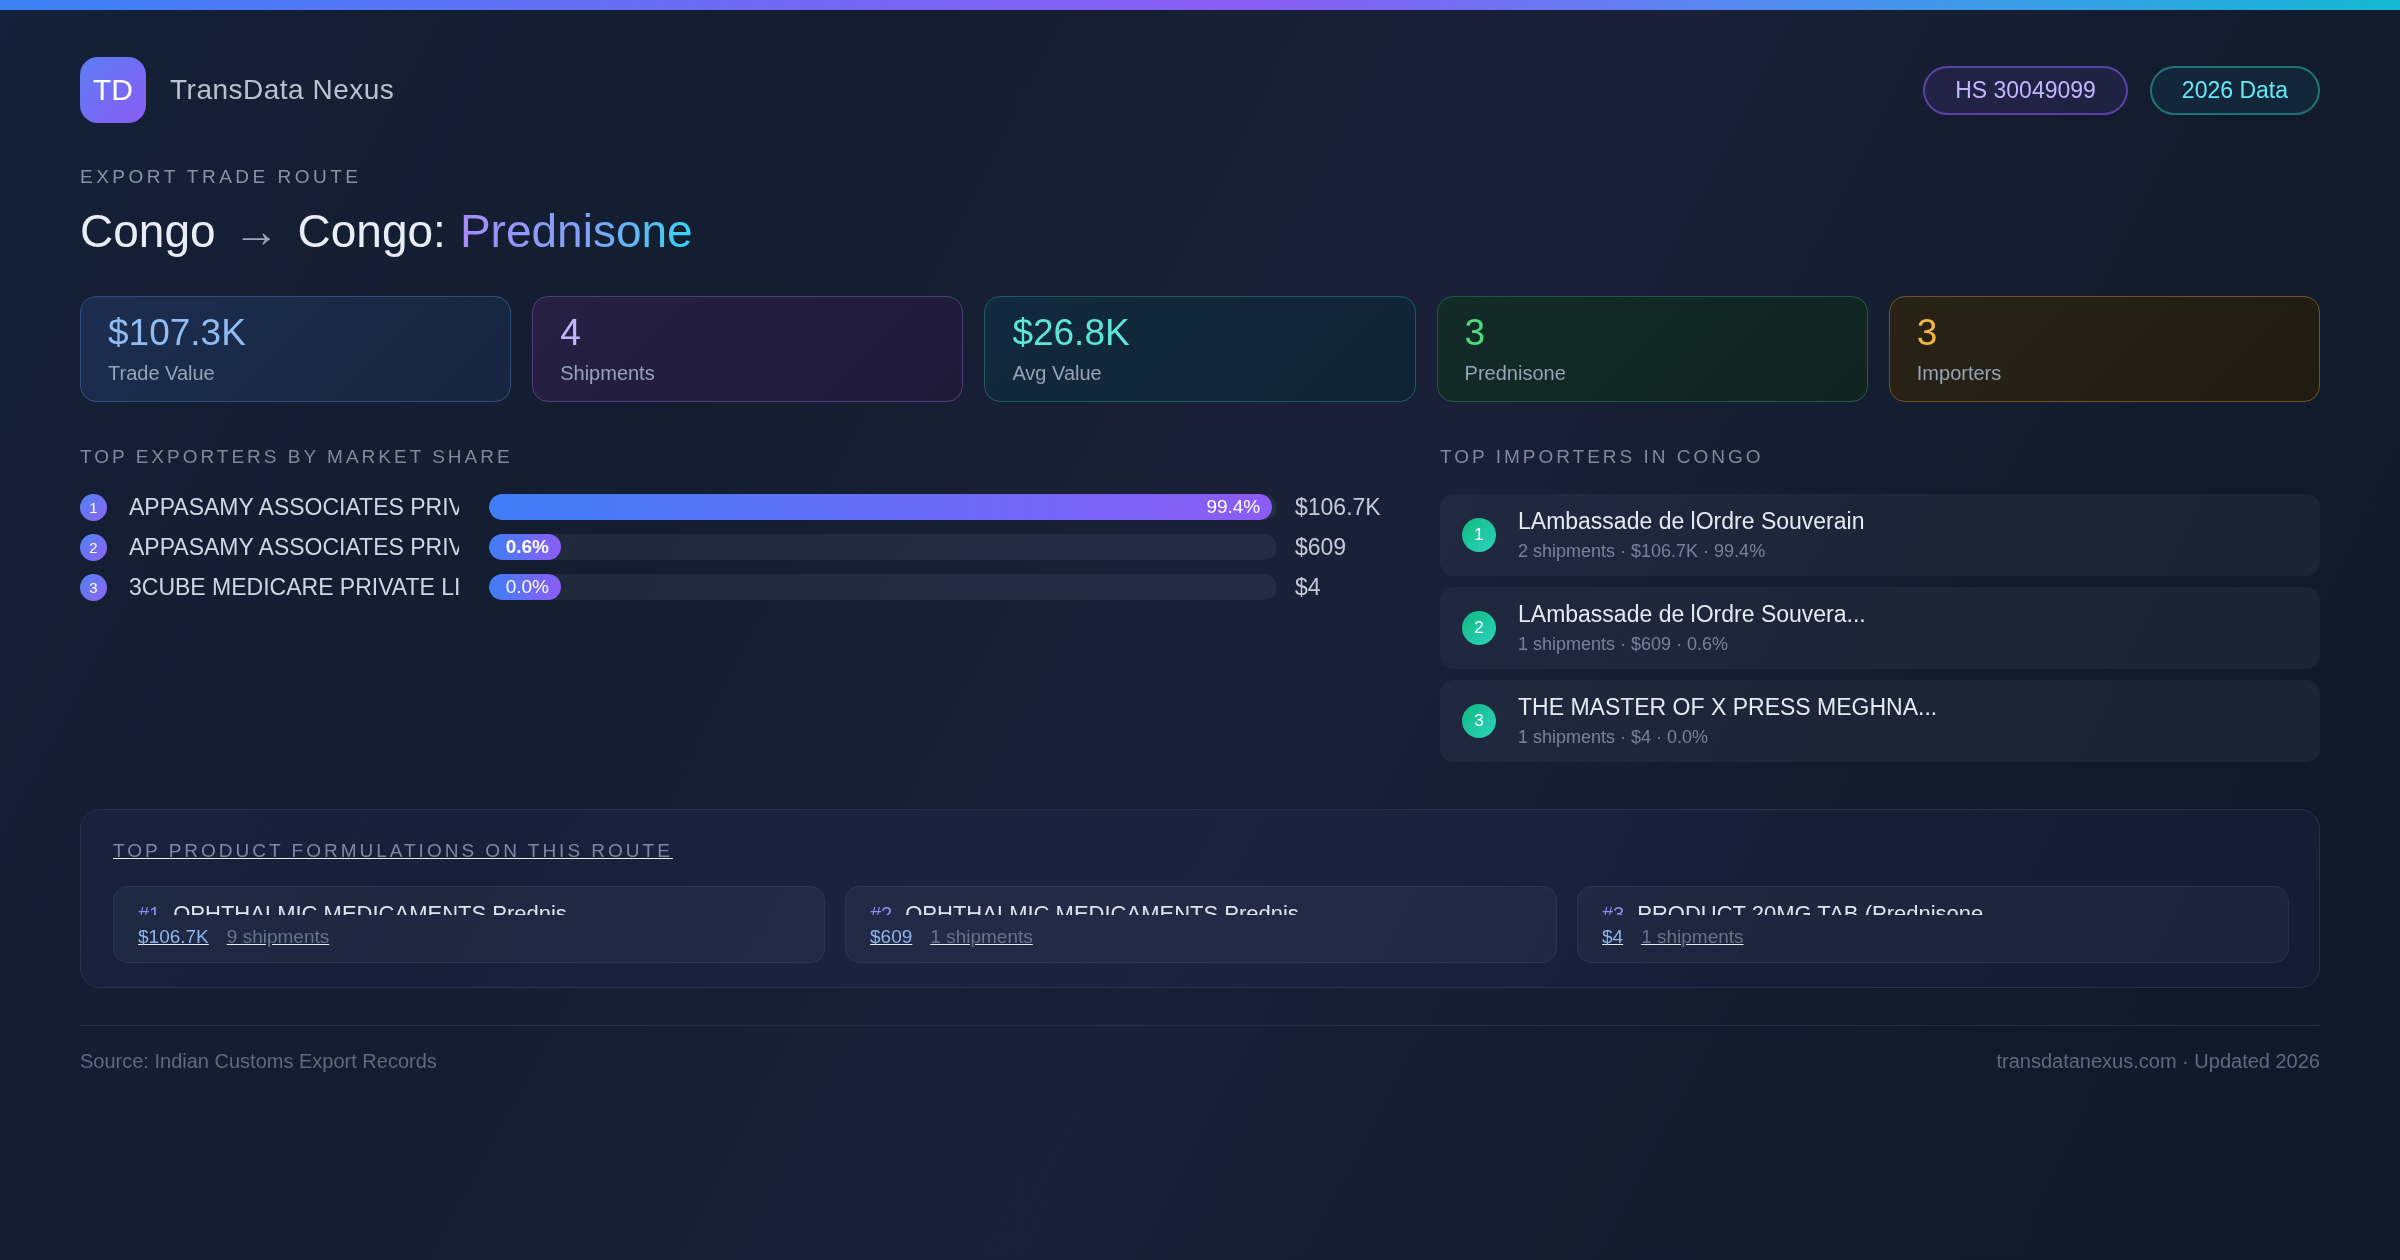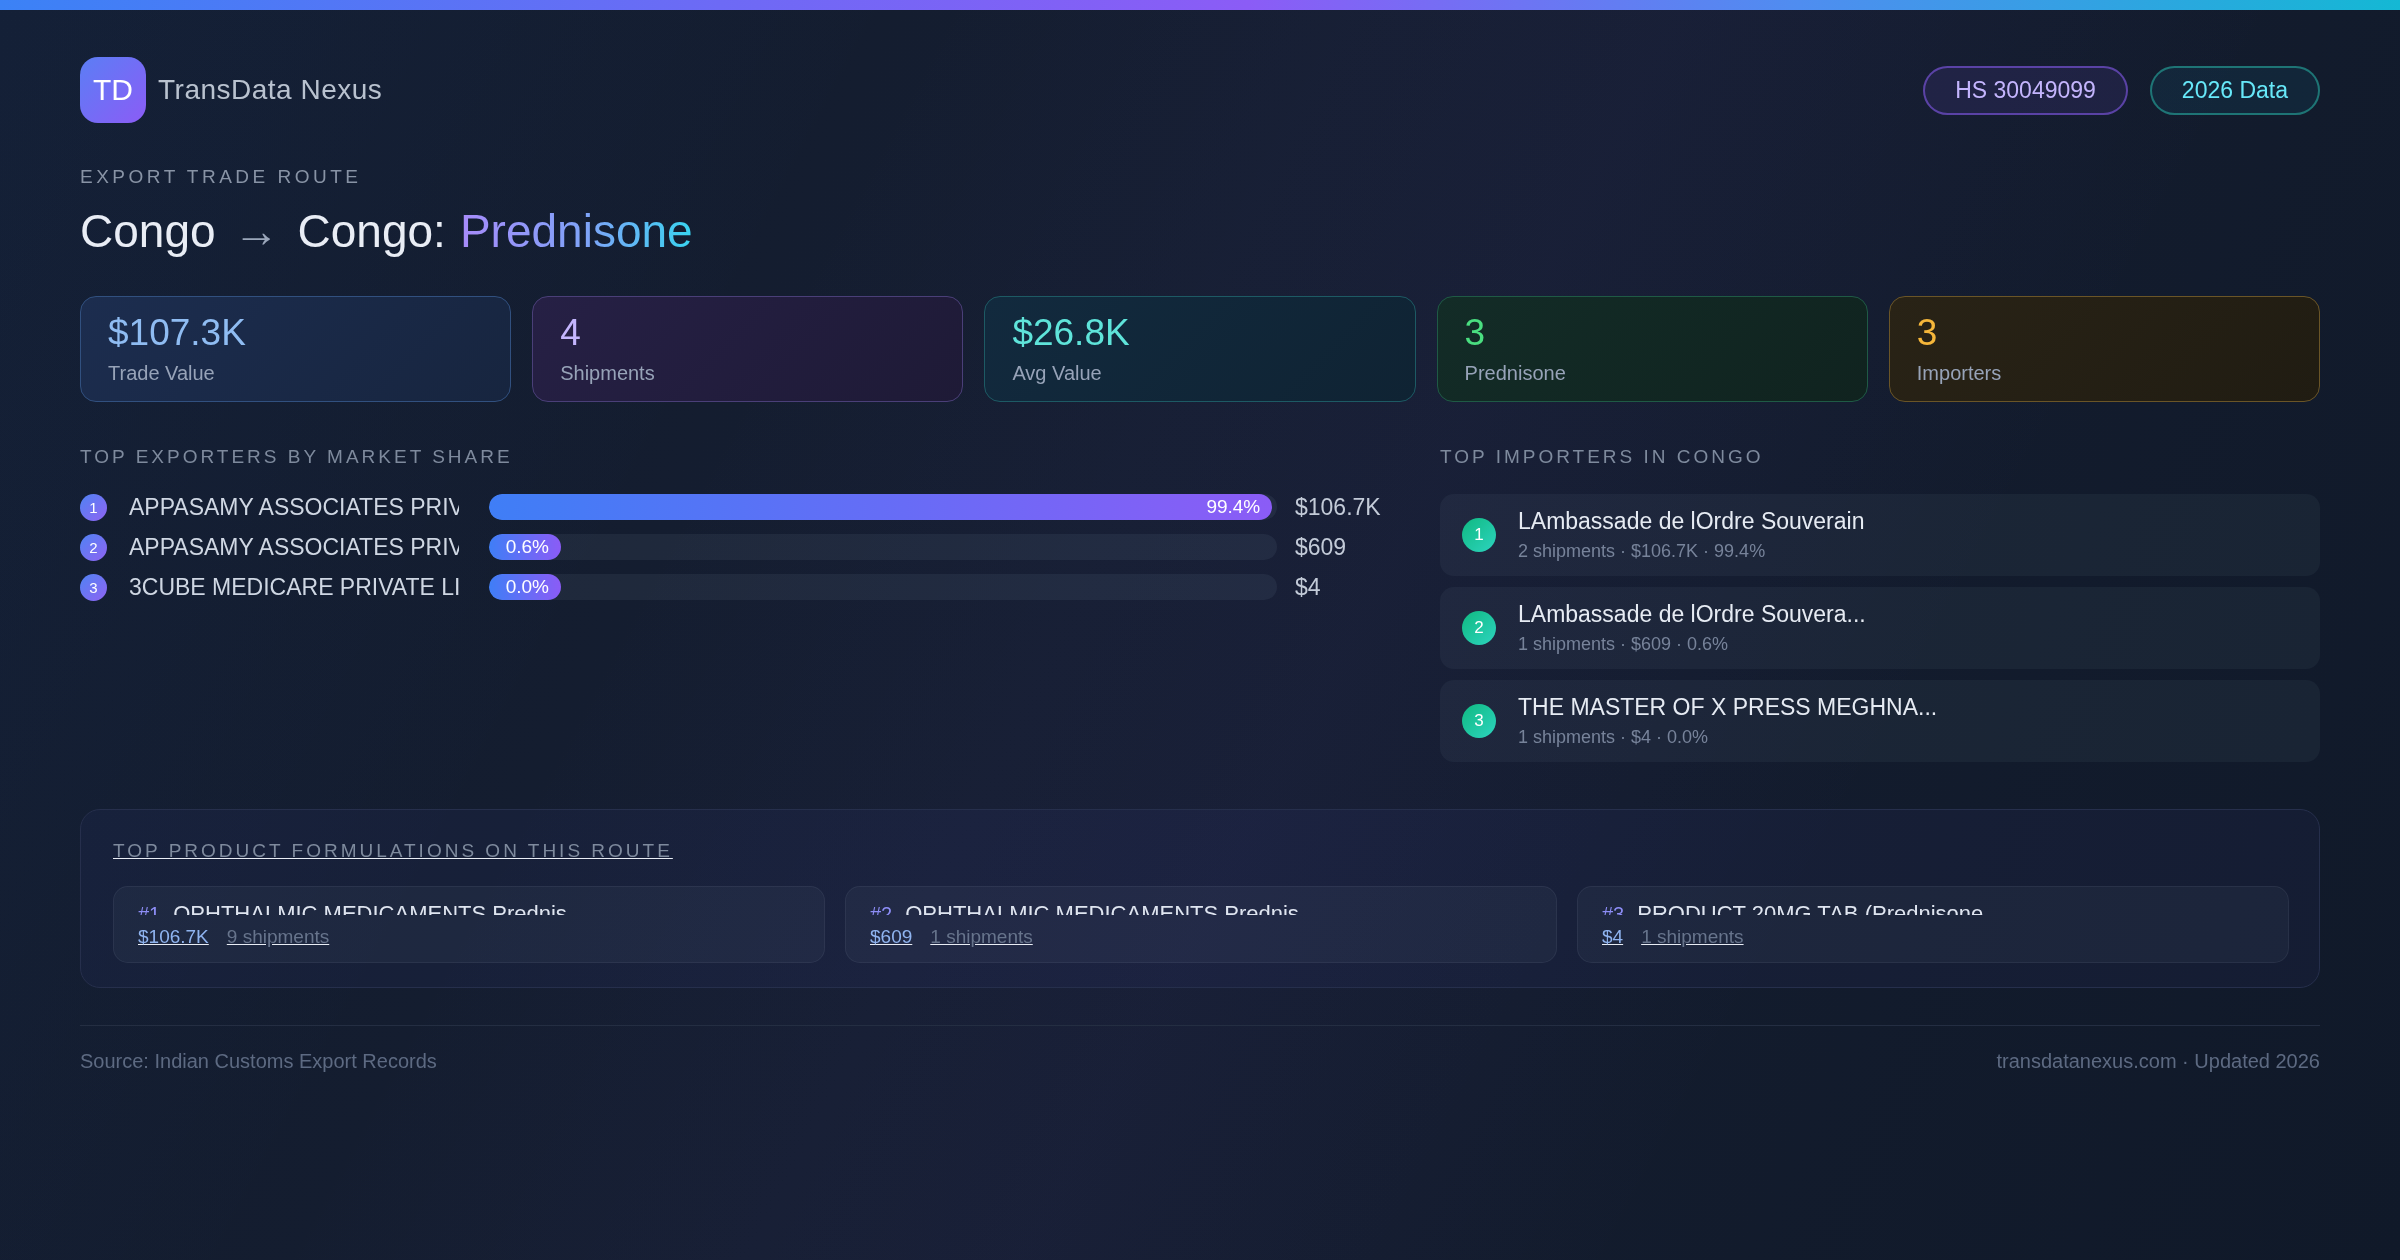--- a/index.html
+++ b/index.html
@@ -21,21 +21,21 @@
     height: 10px; width: 100%;
     background: linear-gradient(90deg, #3b82f6 0%, #6d6af5 30%, #8b5cf6 52%, #4f8df0 75%, #14b8d4 100%);
   }
   .container { padding: 0 80px; }
 
   
   .header-row {
     margin-top: 47px;
     display: flex; align-items: center; justify-content: space-between;
   }
-  .brand { display: flex; align-items: center; gap: 12px; }
+  .brand { display: flex; align-items: center; gap: 24px; }
   .logo {
     width: 66px; height: 66px; border-radius: 18px;
     background: linear-gradient(135deg, #5b7ef5 0%, #8b5cf6 100%);
     display: flex; align-items: center; justify-content: center;
     font-size: 30px; color: #ffffff; font-weight: 400;
   }
   .app-name { font-size: 28px; color: #b9c2cf; letter-spacing: 0.5px; }
   .badges { display: flex; gap: 22px; }
   .badge {
     height: 49px; padding: 0 30px; border-radius: 25px;
@@ -237,21 +237,21 @@
               <span>99.4%</span>
             </div>
           </div>
           <div class="exp-value">$106.7K</div>
         </div>
 
         <div class="exp-row">
           <div class="rank-dot">2</div>
           <div class="exp-name">APPASAMY ASSOCIATES PRIVAT...</div>
           <div class="bar-track">
-            <div class="bar-fill" style="width: 0.6%;">
+            <div class="bar-fill" style="width: 0.6%; font-weight: bold;">
               <span>0.6%</span>
             </div>
           </div>
           <div class="exp-value">$609</div>
         </div>
 
         <div class="exp-row">
           <div class="rank-dot">3</div>
           <div class="exp-name">3CUBE MEDICARE PRIVATE LIM...</div>
           <div class="bar-track">

